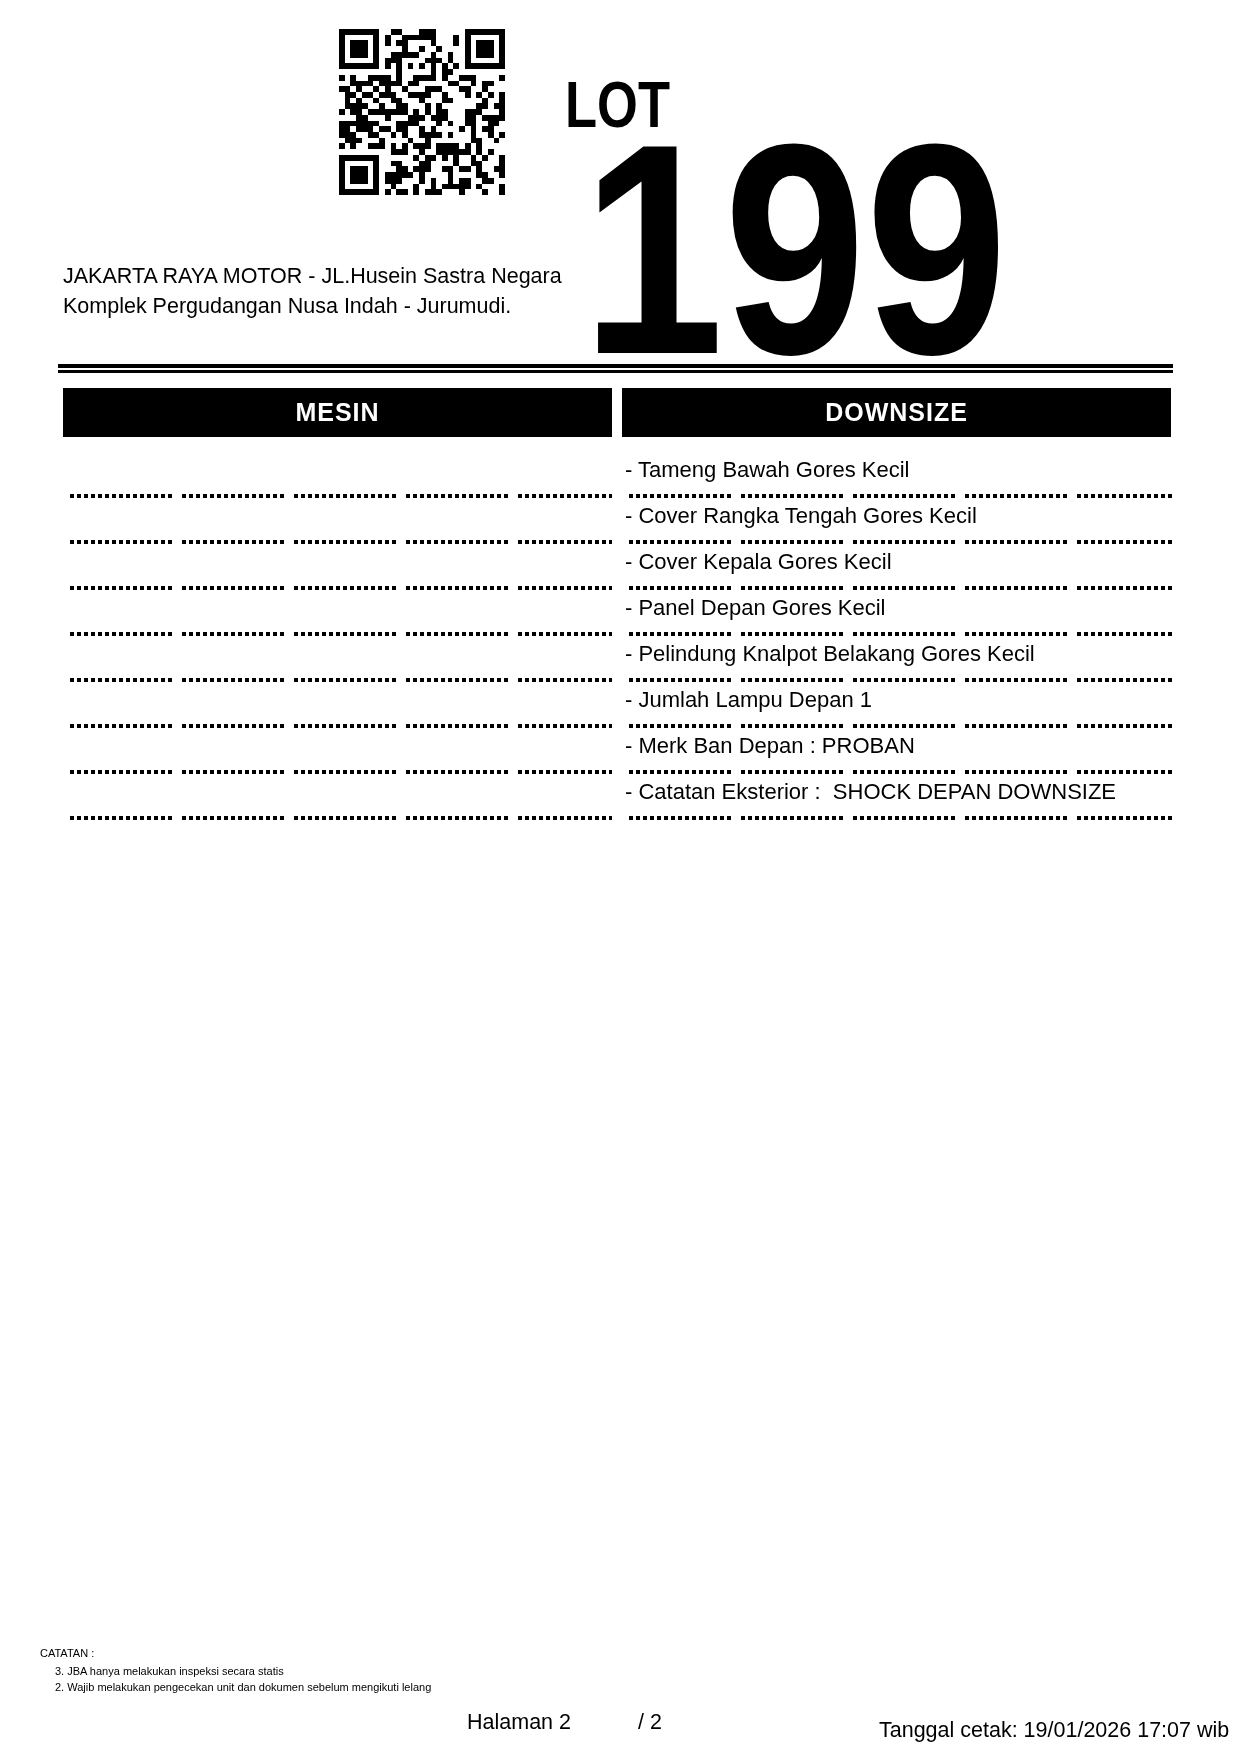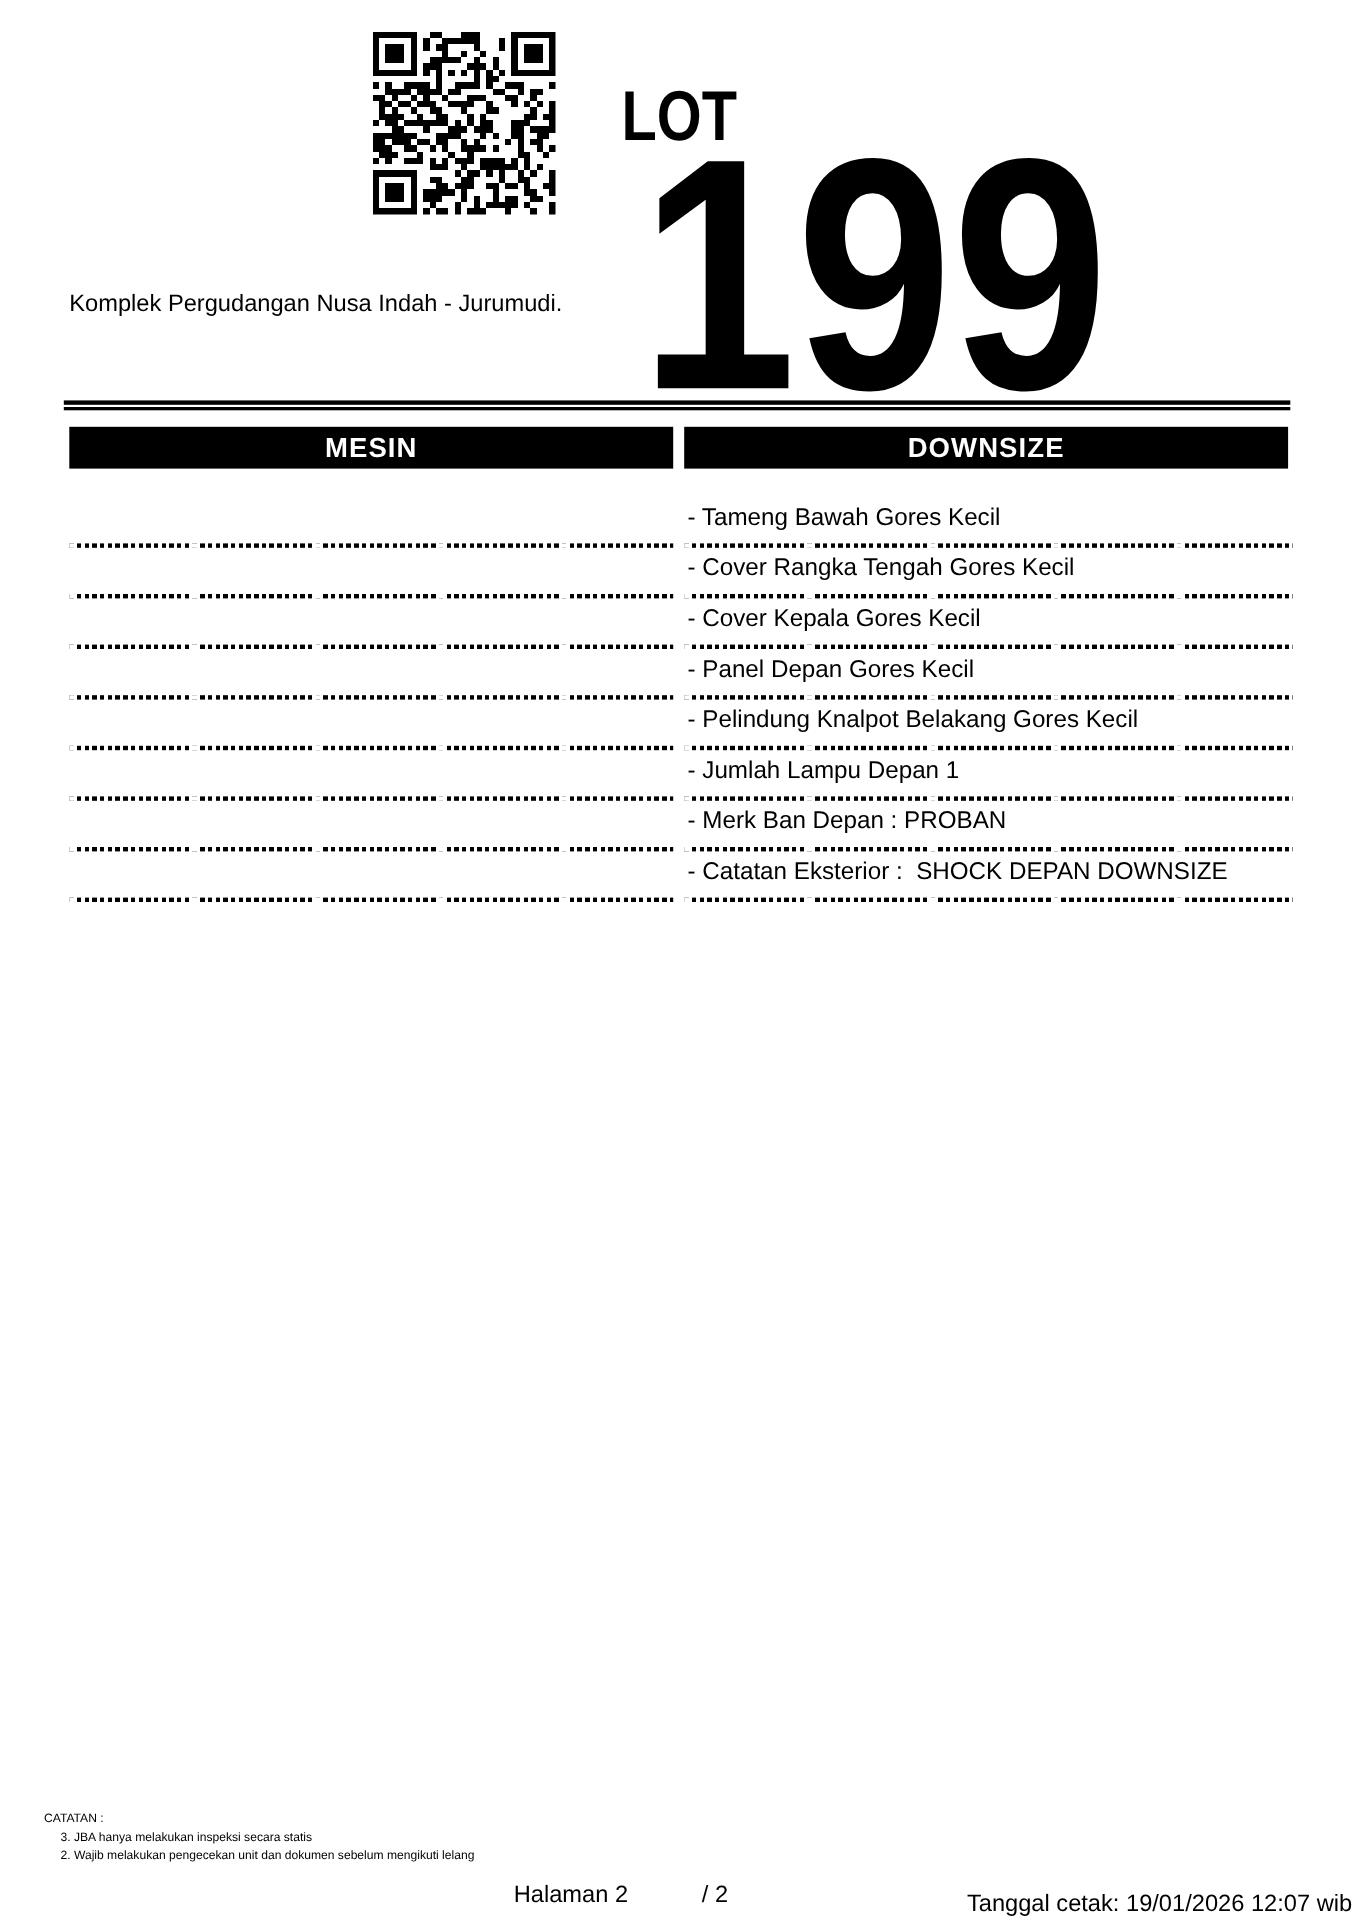--- a/index.html
+++ b/index.html
@@ -9,21 +9,21 @@
     font-family:"Liberation Sans", sans-serif;
     text-decoration:underline;
   }
   .abs{position:absolute;}
   .lot-label{font-weight:bold;font-size:64px;line-height:1;transform:scaleX(0.82);transform-origin:0 0;}
   .lot-number{font-weight:bold;font-size:300px;line-height:1;transform:scaleX(0.85);transform-origin:0 0;}
   .addr{font-size:21.5px;line-height:29.5px;white-space:nowrap;}
   .rule-a{height:4px;background:#000;}
   .rule-b{height:3px;background:#000;margin-top:2px;}
   .colhead{
-    height:38px;background:#000;color:#fff;font-weight:bold;font-size:25px;
+    height:49px;background:#000;color:#fff;font-weight:bold;font-size:25px;
     letter-spacing:1px;display:flex;align-items:center;justify-content:center;
   }
   .item-text{position:absolute;left:625px;font-size:22px;line-height:22px;white-space:pre;}
   .dotted{
     position:absolute;height:4px;
     background-image:
       repeating-linear-gradient(90deg,#fff 0 6px,rgba(255,255,255,0) 6px 112px),
       repeating-linear-gradient(90deg,#000 0 4px,#fff 4px 7px);
   }
   .foot-small{font-size:11px;line-height:16px;white-space:nowrap;}
@@ -36,20 +36,21 @@
 
   <svg id="qr" class="abs" style="left:339px;top:29px;" width="166" height="166" viewBox="0 0 29 29" shape-rendering="crispEdges">
       <path d="M0 0h1v1h-1zM1 0h1v1h-1zM2 0h1v1h-1zM3 0h1v1h-1zM4 0h1v1h-1zM5 0h1v1h-1zM6 0h1v1h-1zM9 0h1v1h-1zM10 0h1v1h-1zM14 0h1v1h-1zM15 0h1v1h-1zM16 0h1v1h-1zM22 0h1v1h-1zM23 0h1v1h-1zM24 0h1v1h-1zM25 0h1v1h-1zM26 0h1v1h-1zM27 0h1v1h-1zM28 0h1v1h-1zM0 1h1v1h-1zM6 1h1v1h-1zM8 1h1v1h-1zM11 1h1v1h-1zM12 1h1v1h-1zM13 1h1v1h-1zM14 1h1v1h-1zM15 1h1v1h-1zM16 1h1v1h-1zM20 1h1v1h-1zM22 1h1v1h-1zM28 1h1v1h-1zM0 2h1v1h-1zM2 2h1v1h-1zM3 2h1v1h-1zM4 2h1v1h-1zM6 2h1v1h-1zM8 2h1v1h-1zM10 2h1v1h-1zM11 2h1v1h-1zM16 2h1v1h-1zM20 2h1v1h-1zM22 2h1v1h-1zM24 2h1v1h-1zM25 2h1v1h-1zM26 2h1v1h-1zM28 2h1v1h-1zM0 3h1v1h-1zM2 3h1v1h-1zM3 3h1v1h-1zM4 3h1v1h-1zM6 3h1v1h-1zM11 3h1v1h-1zM14 3h1v1h-1zM17 3h1v1h-1zM22 3h1v1h-1zM24 3h1v1h-1zM25 3h1v1h-1zM26 3h1v1h-1zM28 3h1v1h-1zM0 4h1v1h-1zM2 4h1v1h-1zM3 4h1v1h-1zM4 4h1v1h-1zM6 4h1v1h-1zM9 4h1v1h-1zM10 4h1v1h-1zM11 4h1v1h-1zM12 4h1v1h-1zM13 4h1v1h-1zM16 4h1v1h-1zM19 4h1v1h-1zM22 4h1v1h-1zM24 4h1v1h-1zM25 4h1v1h-1zM26 4h1v1h-1zM28 4h1v1h-1zM0 5h1v1h-1zM6 5h1v1h-1zM8 5h1v1h-1zM9 5h1v1h-1zM10 5h1v1h-1zM15 5h1v1h-1zM16 5h1v1h-1zM17 5h1v1h-1zM19 5h1v1h-1zM22 5h1v1h-1zM28 5h1v1h-1zM0 6h1v1h-1zM1 6h1v1h-1zM2 6h1v1h-1zM3 6h1v1h-1zM4 6h1v1h-1zM5 6h1v1h-1zM6 6h1v1h-1zM8 6h1v1h-1zM10 6h1v1h-1zM12 6h1v1h-1zM14 6h1v1h-1zM16 6h1v1h-1zM18 6h1v1h-1zM20 6h1v1h-1zM22 6h1v1h-1zM23 6h1v1h-1zM24 6h1v1h-1zM25 6h1v1h-1zM26 6h1v1h-1zM27 6h1v1h-1zM28 6h1v1h-1zM10 7h1v1h-1zM16 7h1v1h-1zM18 7h1v1h-1zM19 7h1v1h-1zM0 8h1v1h-1zM2 8h1v1h-1zM5 8h1v1h-1zM6 8h1v1h-1zM7 8h1v1h-1zM8 8h1v1h-1zM10 8h1v1h-1zM13 8h1v1h-1zM14 8h1v1h-1zM15 8h1v1h-1zM16 8h1v1h-1zM18 8h1v1h-1zM21 8h1v1h-1zM22 8h1v1h-1zM23 8h1v1h-1zM28 8h1v1h-1zM2 9h1v1h-1zM3 9h1v1h-1zM4 9h1v1h-1zM5 9h1v1h-1zM7 9h1v1h-1zM8 9h1v1h-1zM9 9h1v1h-1zM10 9h1v1h-1zM12 9h1v1h-1zM13 9h1v1h-1zM19 9h1v1h-1zM20 9h1v1h-1zM23 9h1v1h-1zM25 9h1v1h-1zM26 9h1v1h-1zM0 10h1v1h-1zM1 10h1v1h-1zM3 10h1v1h-1zM6 10h1v1h-1zM8 10h1v1h-1zM11 10h1v1h-1zM15 10h1v1h-1zM16 10h1v1h-1zM17 10h1v1h-1zM21 10h1v1h-1zM22 10h1v1h-1zM25 10h1v1h-1zM1 11h1v1h-1zM2 11h1v1h-1zM4 11h1v1h-1zM5 11h1v1h-1zM7 11h1v1h-1zM8 11h1v1h-1zM9 11h1v1h-1zM12 11h1v1h-1zM13 11h1v1h-1zM14 11h1v1h-1zM15 11h1v1h-1zM18 11h1v1h-1zM22 11h1v1h-1zM24 11h1v1h-1zM26 11h1v1h-1zM28 11h1v1h-1zM1 12h1v1h-1zM3 12h1v1h-1zM6 12h1v1h-1zM9 12h1v1h-1zM10 12h1v1h-1zM14 12h1v1h-1zM18 12h1v1h-1zM19 12h1v1h-1zM25 12h1v1h-1zM28 12h1v1h-1zM1 13h1v1h-1zM2 13h1v1h-1zM3 13h1v1h-1zM4 13h1v1h-1zM7 13h1v1h-1zM10 13h1v1h-1zM11 13h1v1h-1zM15 13h1v1h-1zM17 13h1v1h-1zM24 13h1v1h-1zM25 13h1v1h-1zM27 13h1v1h-1zM28 13h1v1h-1zM0 14h1v1h-1zM2 14h1v1h-1zM3 14h1v1h-1zM5 14h1v1h-1zM6 14h1v1h-1zM7 14h1v1h-1zM8 14h1v1h-1zM9 14h1v1h-1zM10 14h1v1h-1zM11 14h1v1h-1zM13 14h1v1h-1zM15 14h1v1h-1zM17 14h1v1h-1zM18 14h1v1h-1zM22 14h1v1h-1zM23 14h1v1h-1zM24 14h1v1h-1zM28 14h1v1h-1zM3 15h1v1h-1zM4 15h1v1h-1zM8 15h1v1h-1zM12 15h1v1h-1zM13 15h1v1h-1zM14 15h1v1h-1zM16 15h1v1h-1zM17 15h1v1h-1zM18 15h1v1h-1zM22 15h1v1h-1zM23 15h1v1h-1zM25 15h1v1h-1zM26 15h1v1h-1zM27 15h1v1h-1zM28 15h1v1h-1zM0 16h1v1h-1zM1 16h1v1h-1zM2 16h1v1h-1zM3 16h1v1h-1zM4 16h1v1h-1zM5 16h1v1h-1zM6 16h1v1h-1zM10 16h1v1h-1zM11 16h1v1h-1zM12 16h1v1h-1zM13 16h1v1h-1zM17 16h1v1h-1zM19 16h1v1h-1zM22 16h1v1h-1zM23 16h1v1h-1zM26 16h1v1h-1zM27 16h1v1h-1zM0 17h1v1h-1zM1 17h1v1h-1zM3 17h1v1h-1zM4 17h1v1h-1zM5 17h1v1h-1zM7 17h1v1h-1zM8 17h1v1h-1zM10 17h1v1h-1zM11 17h1v1h-1zM14 17h1v1h-1zM16 17h1v1h-1zM21 17h1v1h-1zM23 17h1v1h-1zM25 17h1v1h-1zM26 17h1v1h-1zM0 18h1v1h-1zM1 18h1v1h-1zM2 18h1v1h-1zM5 18h1v1h-1zM6 18h1v1h-1zM9 18h1v1h-1zM11 18h1v1h-1zM14 18h1v1h-1zM15 18h1v1h-1zM16 18h1v1h-1zM17 18h1v1h-1zM19 18h1v1h-1zM23 18h1v1h-1zM26 18h1v1h-1zM28 18h1v1h-1zM1 19h1v1h-1zM2 19h1v1h-1zM3 19h1v1h-1zM7 19h1v1h-1zM12 19h1v1h-1zM15 19h1v1h-1zM23 19h1v1h-1zM24 19h1v1h-1zM27 19h1v1h-1zM0 20h1v1h-1zM2 20h1v1h-1zM5 20h1v1h-1zM6 20h1v1h-1zM7 20h1v1h-1zM9 20h1v1h-1zM11 20h1v1h-1zM13 20h1v1h-1zM14 20h1v1h-1zM15 20h1v1h-1zM17 20h1v1h-1zM18 20h1v1h-1zM19 20h1v1h-1zM20 20h1v1h-1zM22 20h1v1h-1zM24 20h1v1h-1zM9 21h1v1h-1zM10 21h1v1h-1zM11 21h1v1h-1zM14 21h1v1h-1zM17 21h1v1h-1zM18 21h1v1h-1zM19 21h1v1h-1zM20 21h1v1h-1zM21 21h1v1h-1zM22 21h1v1h-1zM24 21h1v1h-1zM26 21h1v1h-1zM0 22h1v1h-1zM1 22h1v1h-1zM2 22h1v1h-1zM3 22h1v1h-1zM4 22h1v1h-1zM5 22h1v1h-1zM6 22h1v1h-1zM13 22h1v1h-1zM15 22h1v1h-1zM16 22h1v1h-1zM18 22h1v1h-1zM20 22h1v1h-1zM23 22h1v1h-1zM25 22h1v1h-1zM28 22h1v1h-1zM0 23h1v1h-1zM6 23h1v1h-1zM9 23h1v1h-1zM10 23h1v1h-1zM14 23h1v1h-1zM15 23h1v1h-1zM20 23h1v1h-1zM23 23h1v1h-1zM24 23h1v1h-1zM28 23h1v1h-1zM0 24h1v1h-1zM2 24h1v1h-1zM3 24h1v1h-1zM4 24h1v1h-1zM6 24h1v1h-1zM10 24h1v1h-1zM11 24h1v1h-1zM13 24h1v1h-1zM14 24h1v1h-1zM15 24h1v1h-1zM18 24h1v1h-1zM19 24h1v1h-1zM21 24h1v1h-1zM22 24h1v1h-1zM24 24h1v1h-1zM27 24h1v1h-1zM28 24h1v1h-1zM0 25h1v1h-1zM2 25h1v1h-1zM3 25h1v1h-1zM4 25h1v1h-1zM6 25h1v1h-1zM8 25h1v1h-1zM9 25h1v1h-1zM10 25h1v1h-1zM11 25h1v1h-1zM12 25h1v1h-1zM14 25h1v1h-1zM19 25h1v1h-1zM24 25h1v1h-1zM25 25h1v1h-1zM28 25h1v1h-1zM0 26h1v1h-1zM2 26h1v1h-1zM3 26h1v1h-1zM4 26h1v1h-1zM6 26h1v1h-1zM8 26h1v1h-1zM9 26h1v1h-1zM10 26h1v1h-1zM14 26h1v1h-1zM16 26h1v1h-1zM19 26h1v1h-1zM21 26h1v1h-1zM22 26h1v1h-1zM25 26h1v1h-1zM26 26h1v1h-1zM0 27h1v1h-1zM6 27h1v1h-1zM9 27h1v1h-1zM13 27h1v1h-1zM16 27h1v1h-1zM18 27h1v1h-1zM19 27h1v1h-1zM20 27h1v1h-1zM21 27h1v1h-1zM22 27h1v1h-1zM24 27h1v1h-1zM28 27h1v1h-1zM0 28h1v1h-1zM1 28h1v1h-1zM2 28h1v1h-1zM3 28h1v1h-1zM4 28h1v1h-1zM5 28h1v1h-1zM6 28h1v1h-1zM8 28h1v1h-1zM10 28h1v1h-1zM11 28h1v1h-1zM13 28h1v1h-1zM15 28h1v1h-1zM16 28h1v1h-1zM17 28h1v1h-1zM21 28h1v1h-1zM25 28h1v1h-1zM28 28h1v1h-1z" fill="#000000"></path>
     </svg>
 
   <div class="abs lot-label" style="left:565px;top:73px;">LOT</div>
 
   <div class="abs lot-number" style="left:582px;top:99px;">199</div>
 
   <div class="abs addr" style="left:63px;top:262px;">
+    <div>JAKARTA RAYA MOTOR - JL.Husein Sastra Negara</div>
     <div>Komplek Pergudangan Nusa Indah - Jurumudi.</div>
   </div>
 
   <div class="abs" style="left:58px;top:364px;width:1115px;">
     <div class="rule-a"></div>
     <div class="rule-b"></div>
   </div>
 
   <div class="abs colhead" style="left:63px;top:388px;width:549px;">MESIN</div>
   <div class="abs colhead" style="left:622px;top:388px;width:549px;">DOWNSIZE</div>
@@ -80,14 +81,14 @@
       <div class="dotted" style="top: 816px; left: 63px; width: 549px;"></div>
       <div class="dotted" style="top: 816px; left: 622px; width: 553px;"></div>
     </div>
 
   <div class="abs foot-small" style="left:40px;top:1645px;">CATATAN :</div>
   <div class="abs foot-small" style="left:55px;top:1663px;">3. JBA hanya melakukan inspeksi secara statis</div>
   <div class="abs foot-small" style="left:55px;top:1679px;">2. Wajib melakukan pengecekan unit dan dokumen sebelum mengikuti lelang</div>
 
   <div class="abs foot-reg" style="left:467px;top:1710px;">Halaman 2</div>
   <div class="abs foot-reg" style="left:638px;top:1710px;">/ 2</div>
-  <div class="abs foot-reg" style="left:879px;top:1718px;">Tanggal cetak: 19/01/2026 12:07 wib</div>
+  <div class="abs foot-reg" style="left:879px;top:1718px;">Tanggal cetak: 19/01/2026 17:07 wib</div>
 </div>
 
 </body></html>

